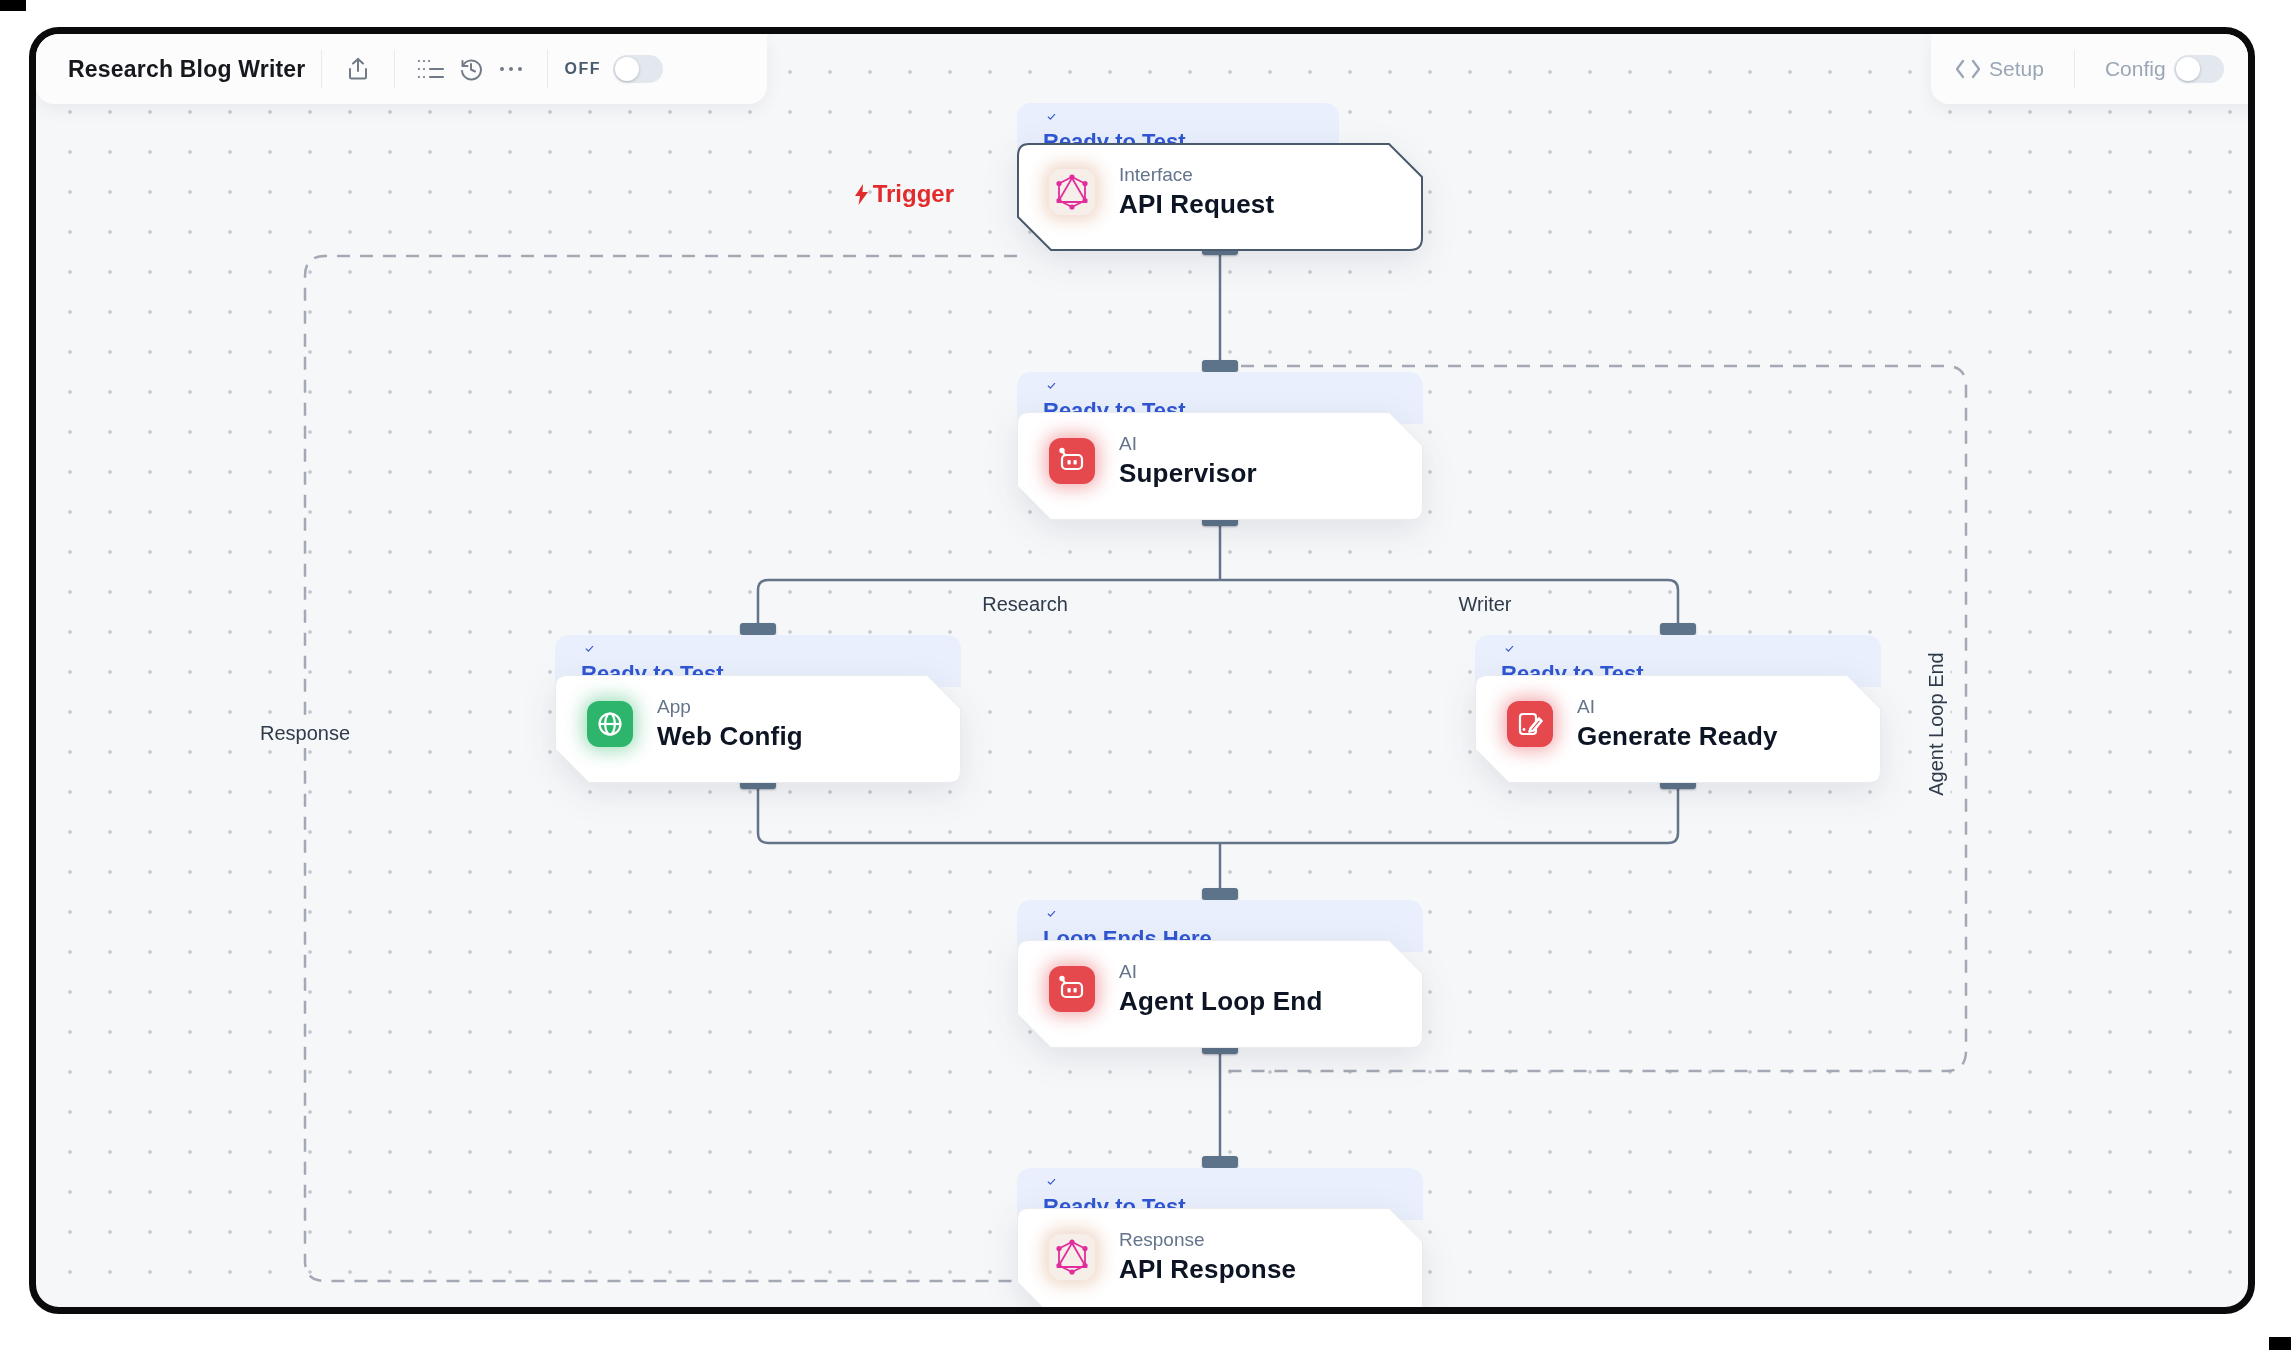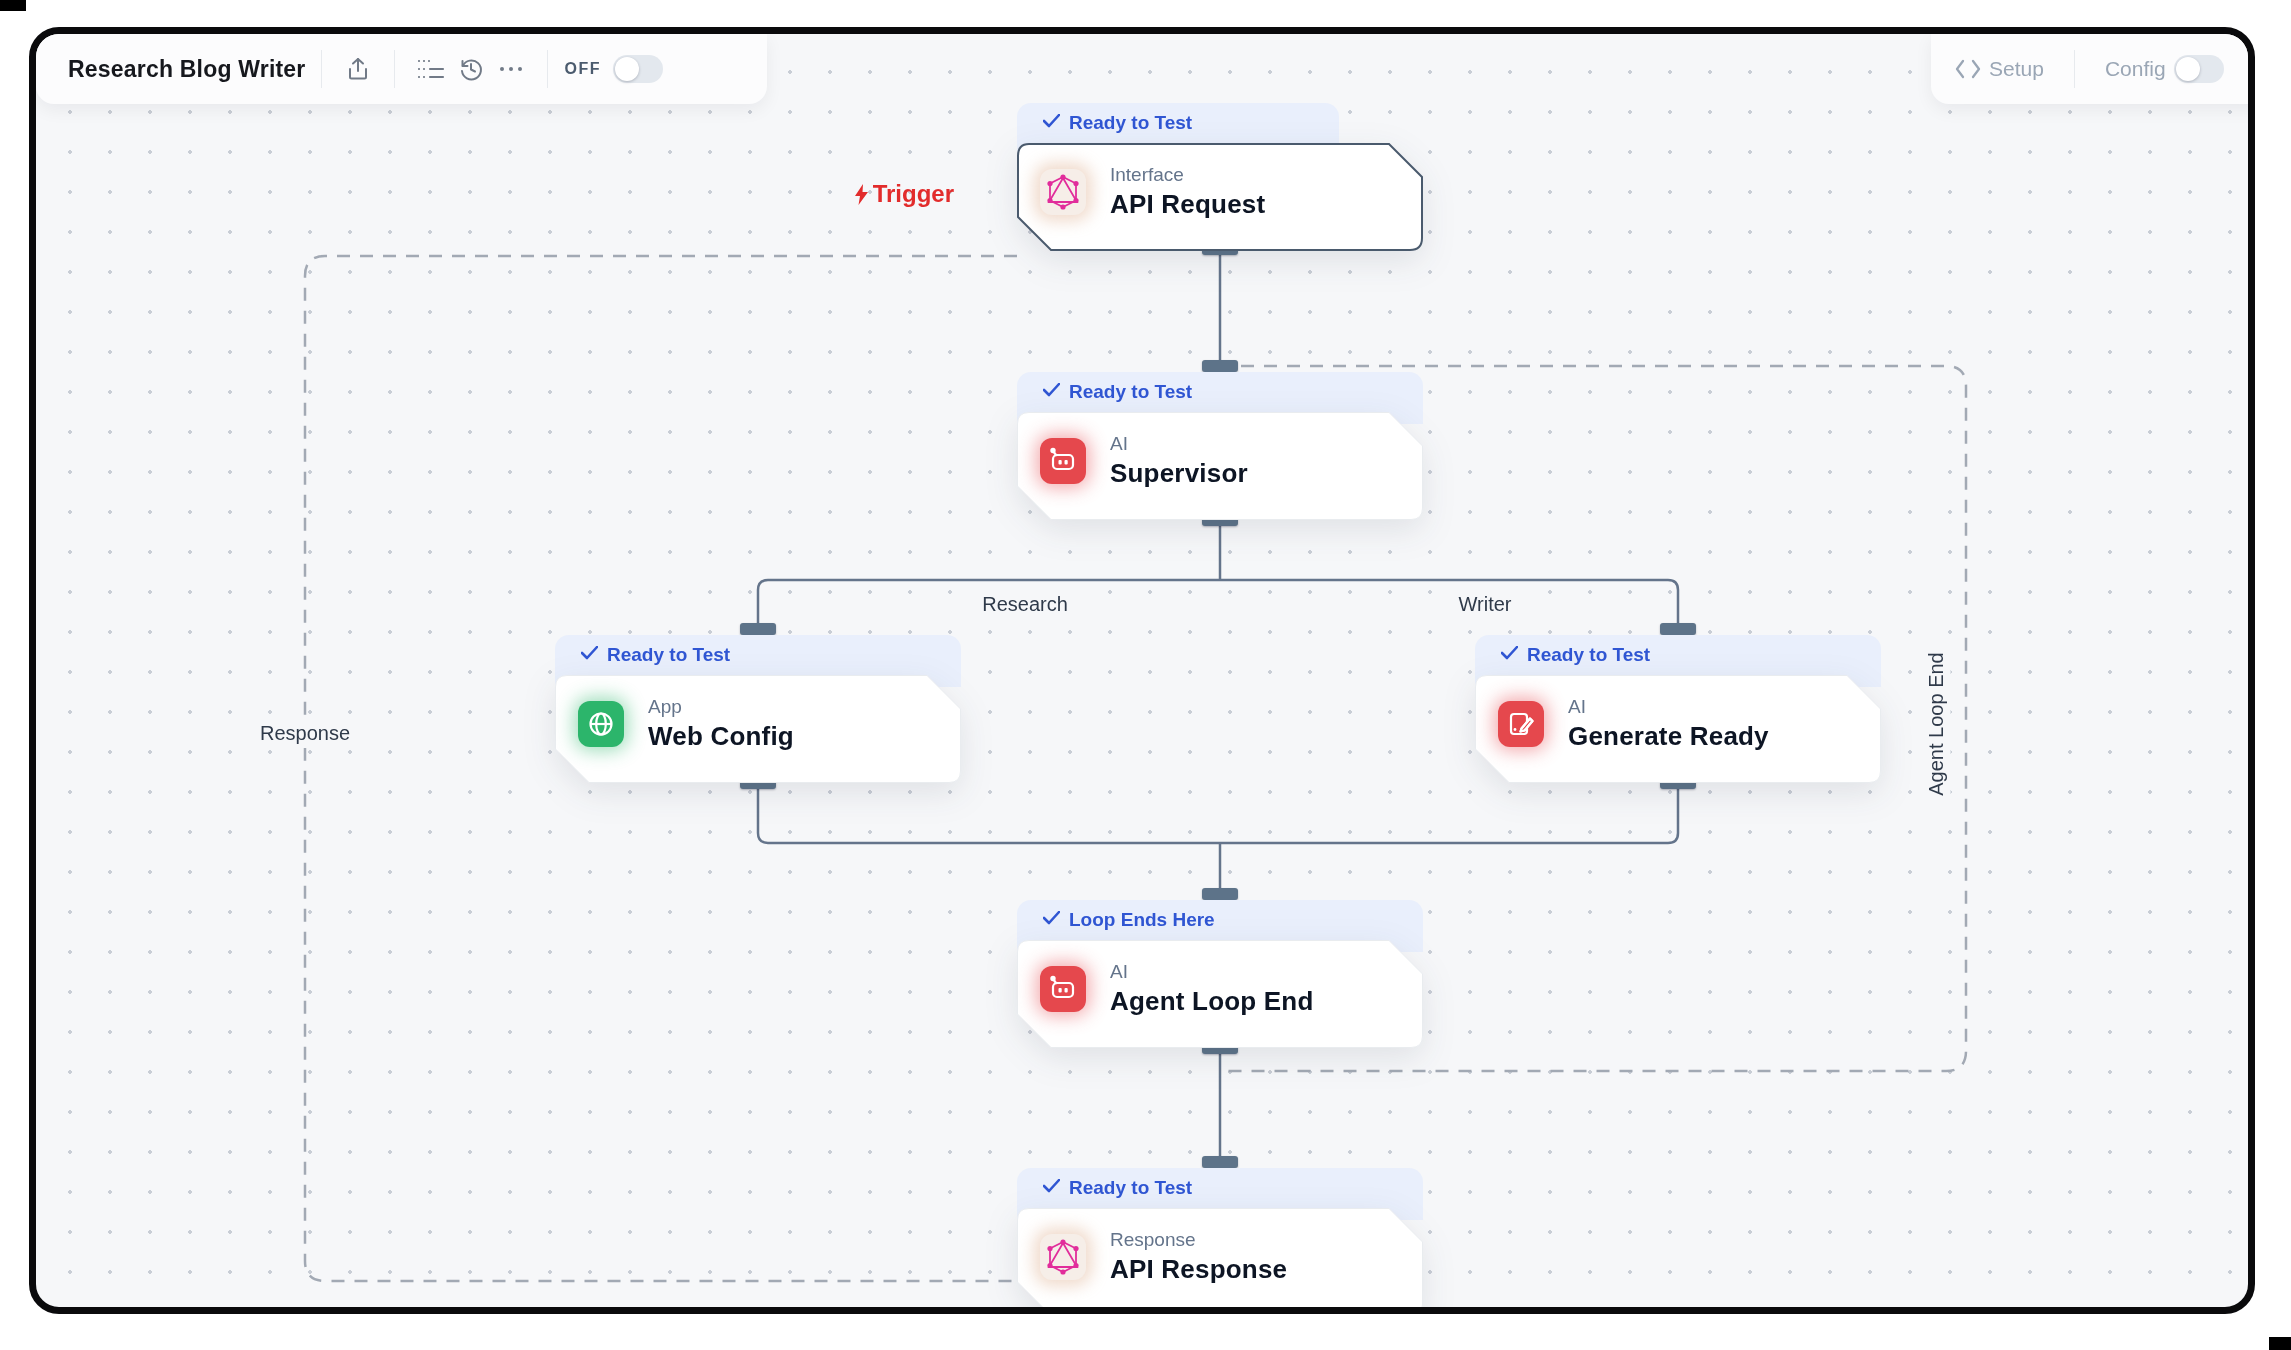--- a/index.html
+++ b/index.html
@@ -41,25 +41,25 @@
   .edge-label{position:absolute;background:#f6f7f9;color:#2f3a4a;font-size:20px;
               padding:3px 10px;z-index:8;white-space:nowrap;}
   .edge-label.vertical{writing-mode:vertical-rl;transform:rotate(180deg);padding:10px 3px;}
   .trigger-label{position:absolute;display:flex;align-items:center;gap:4px;z-index:8;
                  color:#e22c2c;font-size:24px;font-weight:700;white-space:nowrap;}
 
   
   .node{position:absolute;width:406px;z-index:25;}
   .badge{position:absolute;left:0;top:0;height:52px;border-radius:14px 14px 0 0;background:#e9effc;
          display:flex;align-items:flex-start;padding:9px 0 0 26px;gap:9px;
-         font-size:19px;font-weight:700;color:#3056d3;}
+         font-size:22px;font-weight:700;color:#3056d3;flex-direction:column;}
   .badge .chk{margin-top:2px;}
   .card{position:absolute;left:0;top:40px;width:406px;height:108px;filter:drop-shadow(0 10px 16px rgba(30,41,59,.10));}
   .card-content{position:absolute;left:0;top:40px;width:406px;height:97px;display:flex;align-items:center;
-                padding-left:23px;gap:24px;z-index:2;}
+                padding-left:32px;gap:24px;z-index:2;}
   .icon-badge{width:46px;height:46px;border-radius:12px;display:flex;align-items:center;justify-content:center;flex:0 0 auto;}
   .icon-badge.red{background:#e5484d;box-shadow:0 0 18px 4px rgba(229,72,77,.45);}
   .icon-badge.green{background:#2cb56b;box-shadow:0 0 18px 4px rgba(44,181,107,.45);}
   .icon-badge.pink{background:#f6eee8;box-shadow:0 0 16px 6px rgba(235,205,185,.75);}
   .texts{display:flex;flex-direction:column;gap:3px;}
   .ntype{font-size:19px;color:#64748b;}
   .ntitle{font-size:26px;font-weight:700;color:#0d1524;letter-spacing:.2px;}
 </style>
 </head>
 <body>

